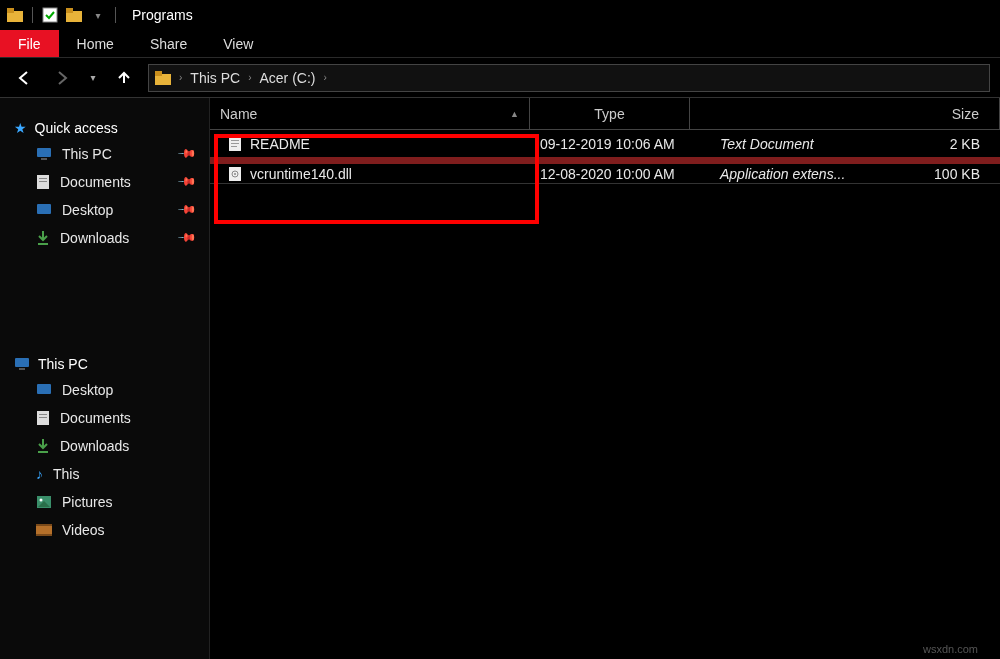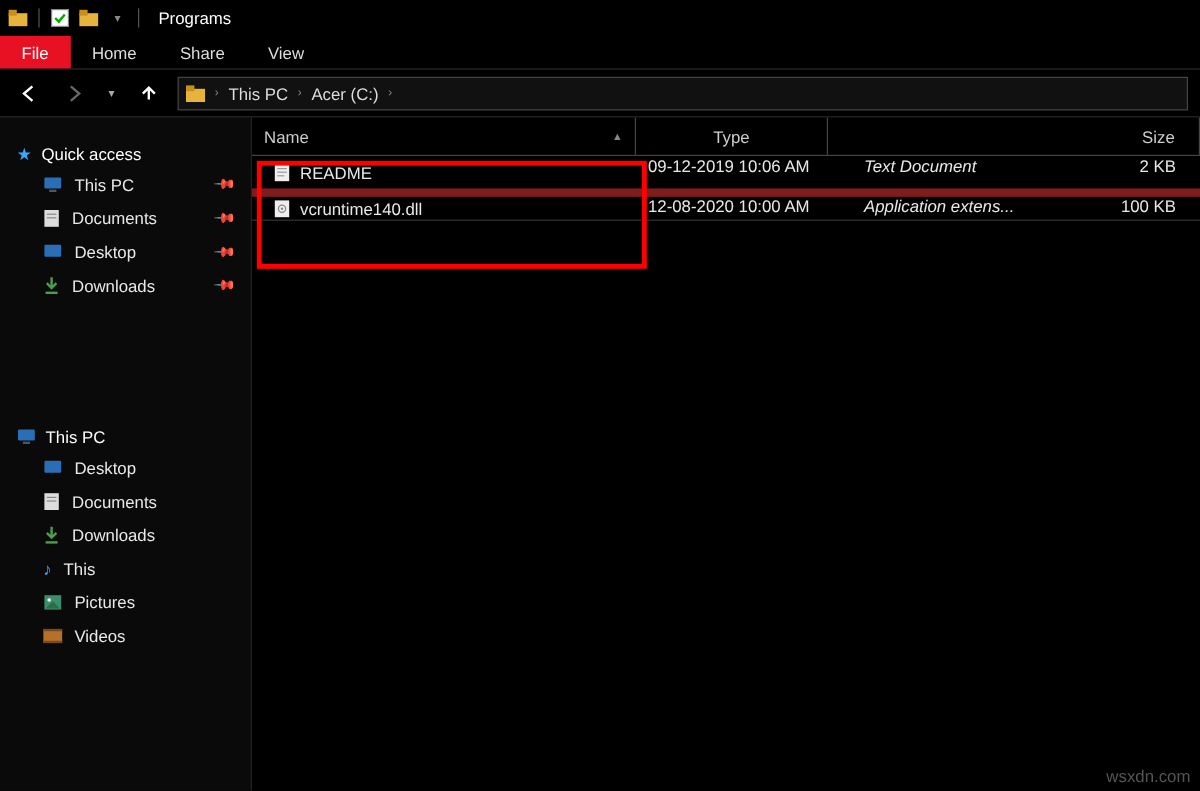--- a/index.html
+++ b/index.html
@@ -117,38 +117,39 @@
   .col.name { width:320px; }
   .col.date { width:180px; }
   .col.type { width:160px; }
   .col.size { flex:1; justify-content:flex-end; padding-right:20px; }
   .sort-ind { margin-left:auto; font-size:9px; color:#888; }
 
   .rows { }
   .row {
     display:flex;
     height:27px;
+    align-items:center;
     color:#e8e8e8;
   }
   .cell { padding:0 10px; }
   .cell.name { width:320px; display:flex; align-items:center; gap:8px; padding-left:18px; }
   .cell.date { width:180px; }
   .cell.type { width:160px;font-style:italic; }
   .cell.size { flex:1; text-align:right; padding-right:20px; }
 
   .highlight-box {
     position:absolute;
     border:4px solid #ff0000;
     pointer-events:none;
   }
 
   .watermark {
     position:absolute;
-    bottom:4px; right:8px;
-    font-size:14px;
+    bottom:4px; right:22px;
+    font-size:11px;
     color:#555;
   }
 
   
   svg { display:block; }
 </style>
 </head>
 <body>
 
 <div class="titlebar">

